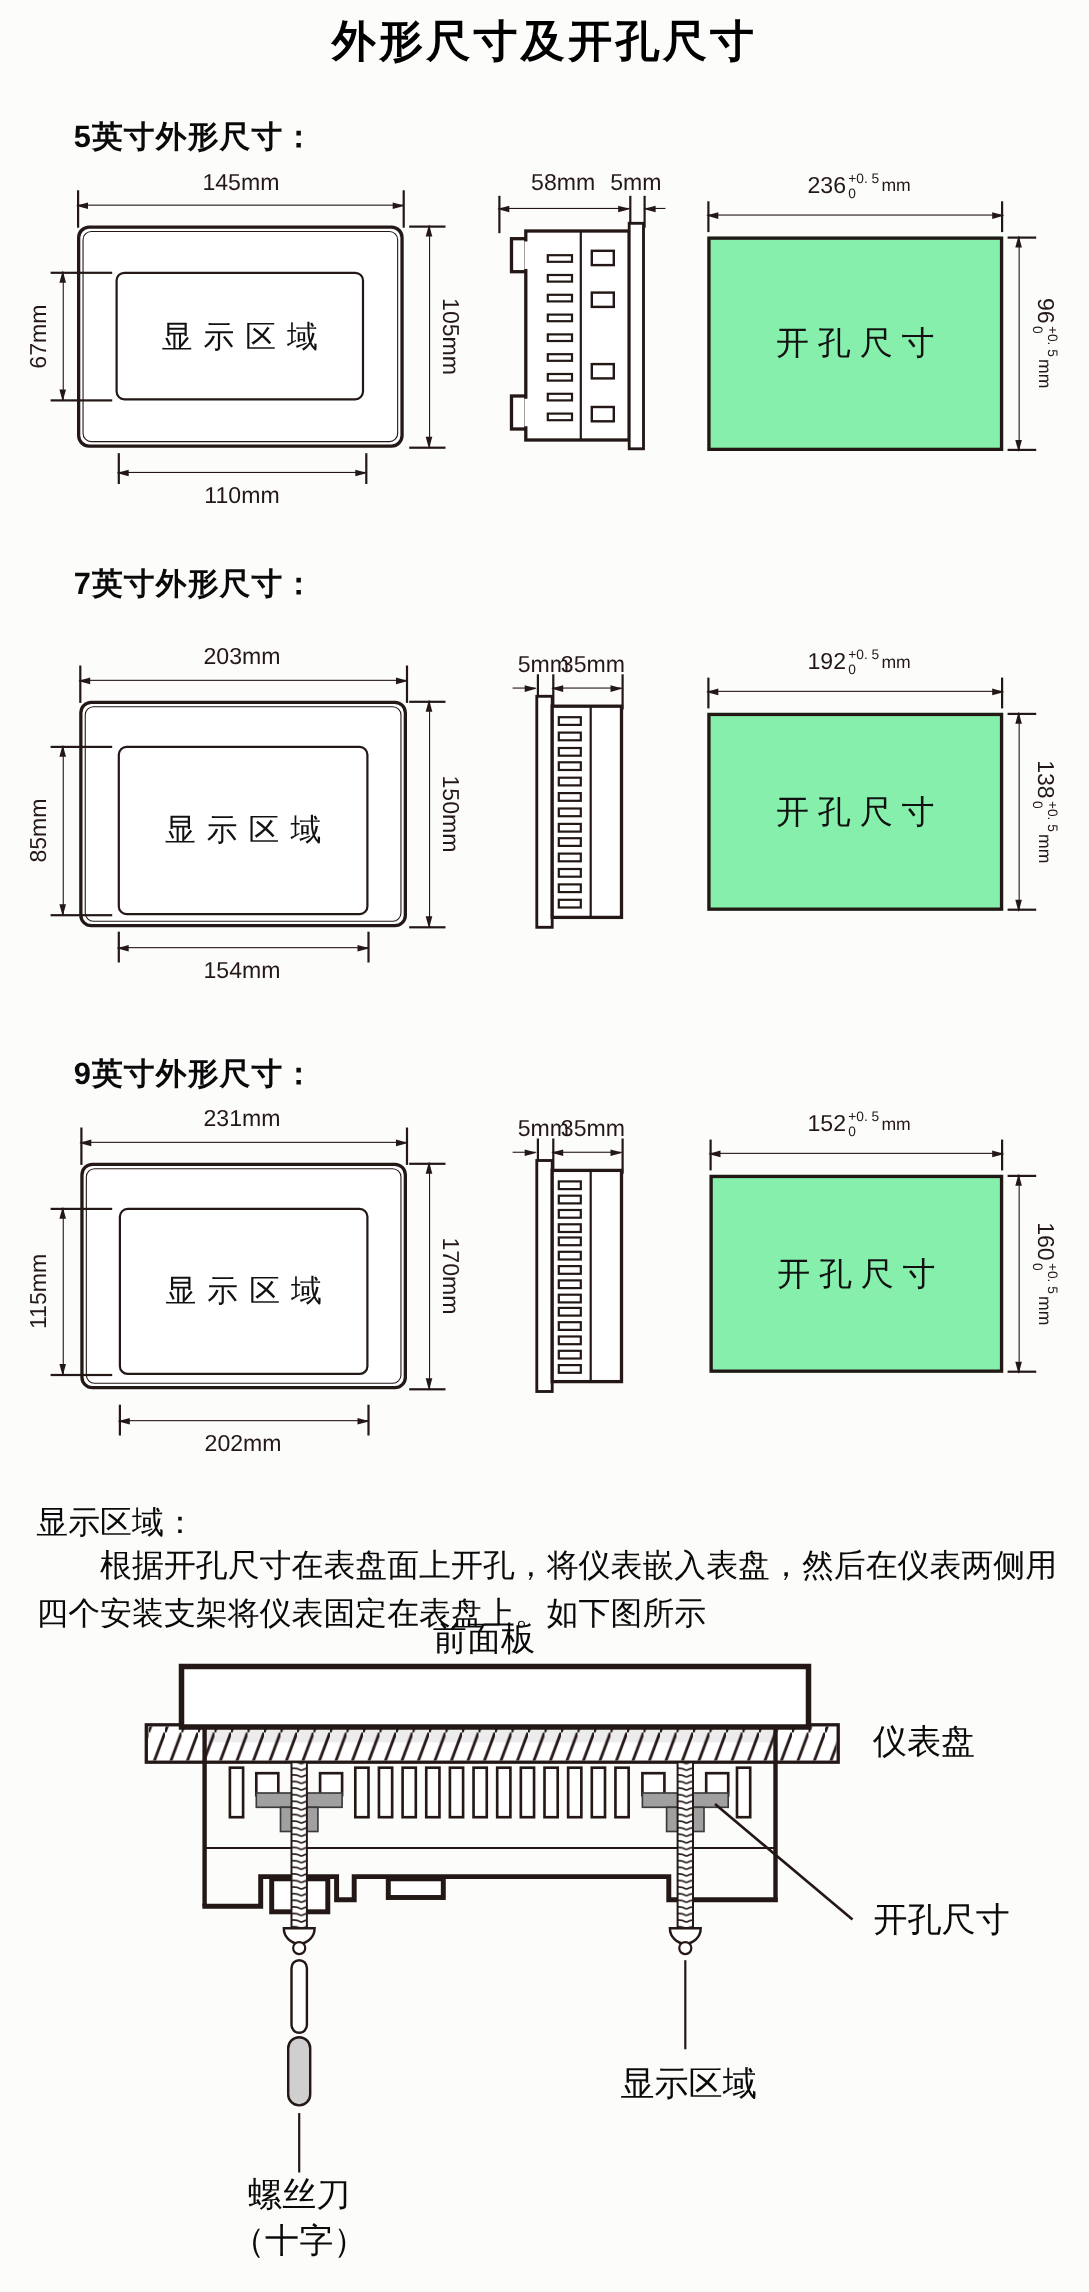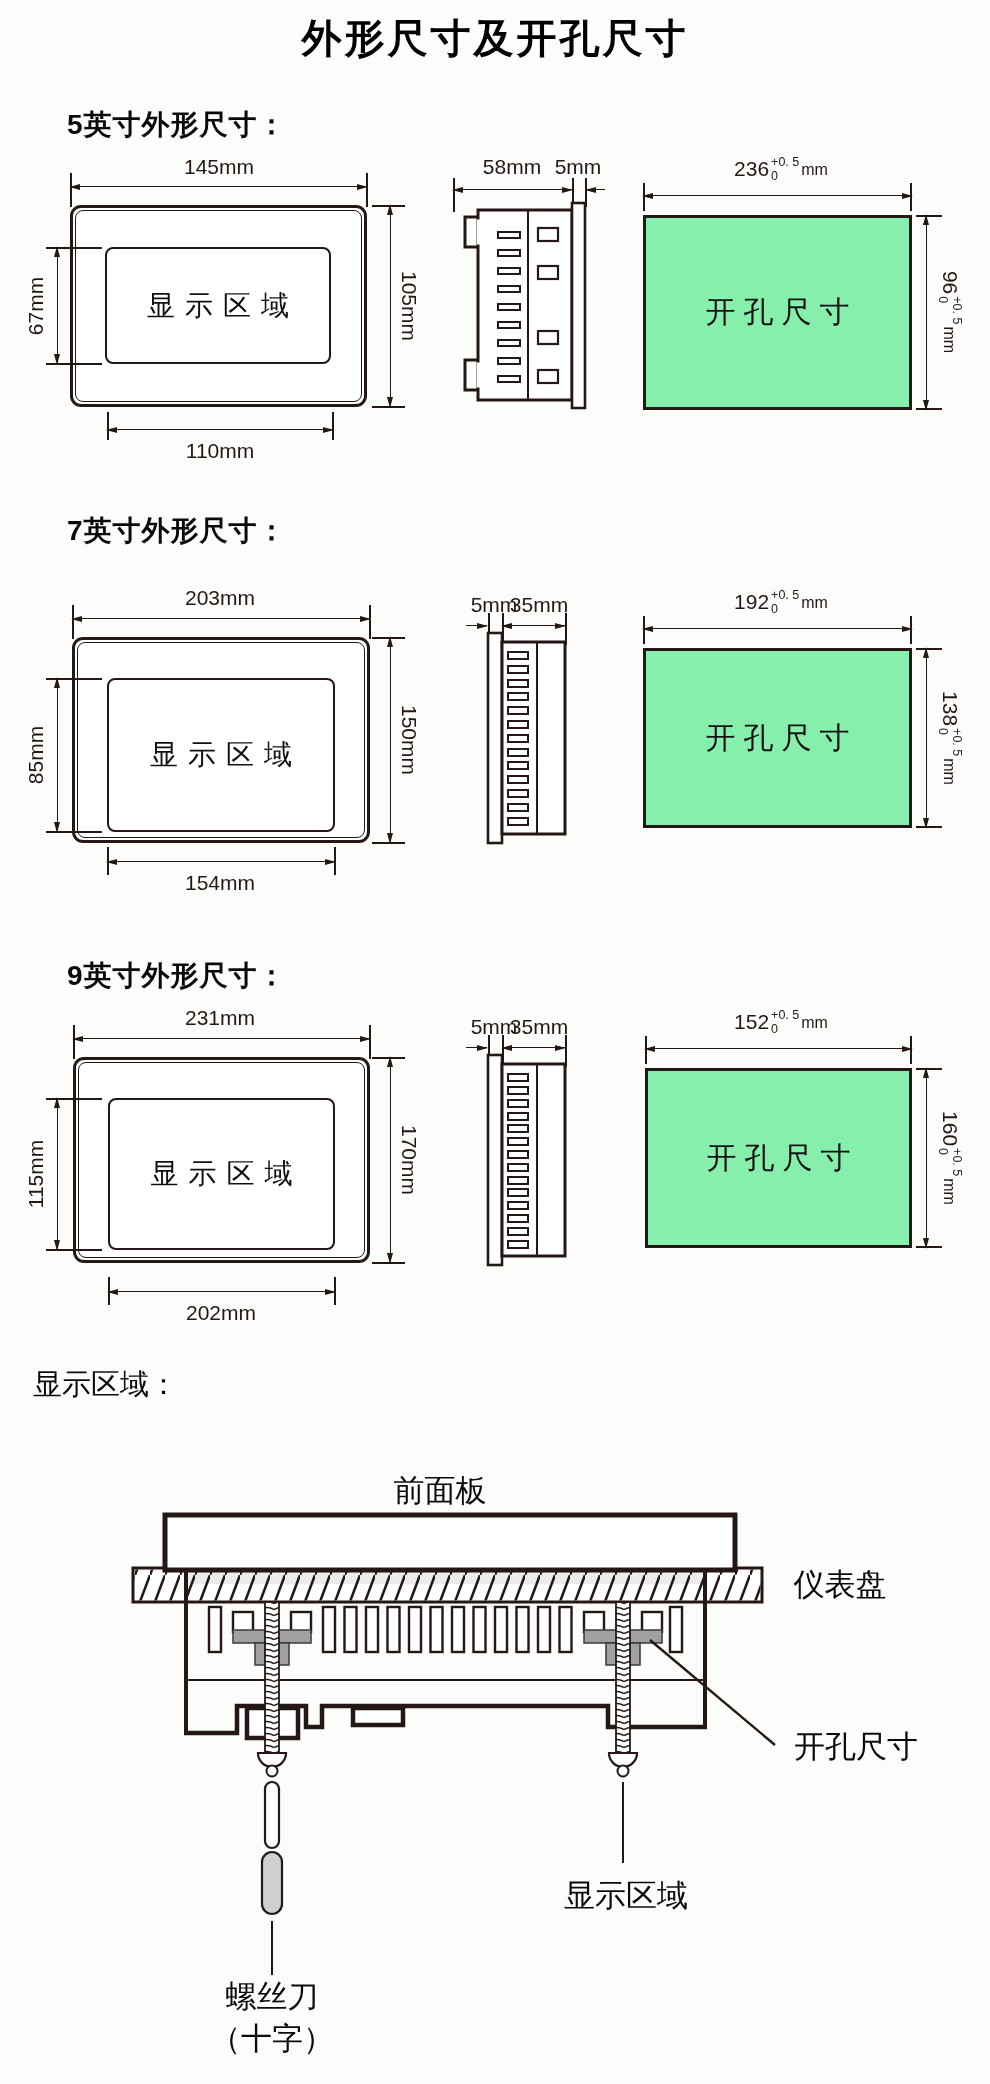--- a/index.html
+++ b/index.html
@@ -294,20 +294,21 @@
   <div class="dimlab tol r90" style="left:950px;top:1158px">
     <span>160</span>
     <span class="tst">
         <i>+0. 5</i>
         <i>0</i>
       </span>
     <span class="tu">mm</span>
   </div>
 
   <div class="ih" style="left:33px;top:1366px">显示区域：</div>
+  <div class="ibody" style="left:33px;top:1402px">根据开孔尺寸在表盘面上开孔，将仪表嵌入表盘，然后在仪表两侧用四个安装支架将仪表固定在表盘上。如下图所示</div>
 
   <svg class="abs" style="left:120px;top:1455px" width="860" height="629" viewBox="0 0 860 629">
     <defs>
       <pattern id="hatch" width="15" height="40" patternUnits="userSpaceOnUse">
         <path d="M0,40 L15,0" stroke="#231815" stroke-width="2.6"></path>
       </pattern>
       <pattern id="thread" width="14" height="6" patternUnits="userSpaceOnUse">
         <path d="M0,4.5 Q7,0.5 14,4.5" stroke="#231815" stroke-width="1.5" fill="none"></path>
       </pattern>
     </defs>

